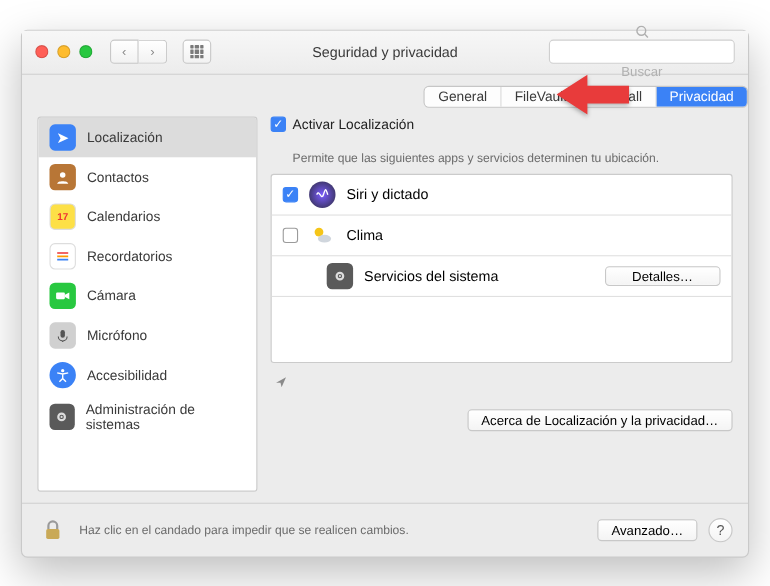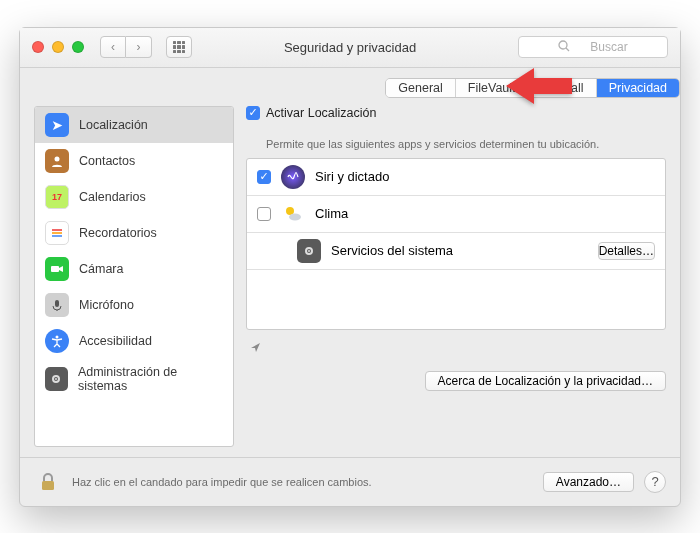--- a/index.html
+++ b/index.html
@@ -53,25 +53,25 @@
   width: 12px; height: 12px;
   display: grid; grid-template-columns: repeat(3,1fr); grid-template-rows: repeat(3,1fr); gap: 1px;
 }
 .grid-glyph span { background: #7a7a7a; border-radius: 0.5px; }
 .title {
   position: absolute; left: 0; right: 0; text-align: center;
   font-size: 13px; color: #3a3a3a; pointer-events: none;
 }
 .search {
   margin-left: auto;
-  width: 150px; height: 22px;
+  width: 169px; height: 22px;
   border: 1px solid #cfcfcf; border-radius: 4px;
   background: #ffffff;
   display: flex; align-items: center; justify-content: center; gap: 20px;
-  color: #b0b0b0; font-size: 12px;
+  color: #b0b0b0; font-size: 12px; flex-direction: column;
 }
 .tabs-row {
   display: flex; justify-content: flex-end; padding: 10px 0 8px;
   position: relative;
 }
 .segmented {
   display: flex; border: 1px solid #c6c6c6; border-radius: 5px; overflow: hidden;
 }
 .segmented .seg {
   padding: 2px 12px; font-size: 12.5px; background: #fdfdfd;
@@ -135,21 +135,21 @@
   border-bottom: 1px solid #e0e0e0;
 }
 .app-row .chk { flex-shrink: 0; }
 .app-icon {
   width: 24px; height: 24px; border-radius: 50%;
   display: flex; align-items: center; justify-content: center;
   font-size: 14px;
 }
 .app-row.system { padding-left: 50px; }
 .details-btn {
-  margin-left: auto; font-size: 12px; padding: 1px 0;
+  margin-left: auto; font-size: 12px; padding: 1px 24px;
   border: 1px solid #c8c8c8; border-radius: 4px;
   background: linear-gradient(#ffffff, #f4f4f4);
 }
 .note {
   margin-top: 12px; font-size: 11px; color: #6b6b6b;
   display: flex; align-items: center; gap: 6px; padding-left: 4px;
 }
 .about-row {
   display: flex; justify-content: flex-end; margin-top: 16px;
 }
@@ -243,21 +243,21 @@
       <div class="sidebar-item">
         <div class="si-icon" style="background:#b87636">
           <svg width="14" height="14" viewBox="0 0 14 14">
               <circle cx="7" cy="5" r="2.5" fill="#fff"></circle>
               <path d="M2 13c0-3 10-3 10 0" fill="#fff"></path>
             </svg>
         </div>
         <span>Contactos</span>
       </div>
       <div class="sidebar-item">
-        <div class="si-icon" style="background:#bef264;border:1px solid #ddd;color:#e33;font-size:9px;font-weight:bold">17</div>
+        <div class="si-icon" style="background:#fde047;border:1px solid #ddd;color:#e33;font-size:9px;font-weight:bold">17</div>
         <span>Calendarios</span>
       </div>
       <div class="sidebar-item">
         <div class="si-icon" style="background:#fff;border:1px solid #ddd">
           <svg width="14" height="14" viewBox="0 0 14 14">
               <line x1="2" y1="4" x2="12" y2="4" stroke="#e33" stroke-width="1.5"></line>
               <line x1="2" y1="7" x2="12" y2="7" stroke="#f90" stroke-width="1.5"></line>
               <line x1="2" y1="10" x2="12" y2="10" stroke="#3b82f6" stroke-width="1.5"></line>
             </svg>
         </div>

